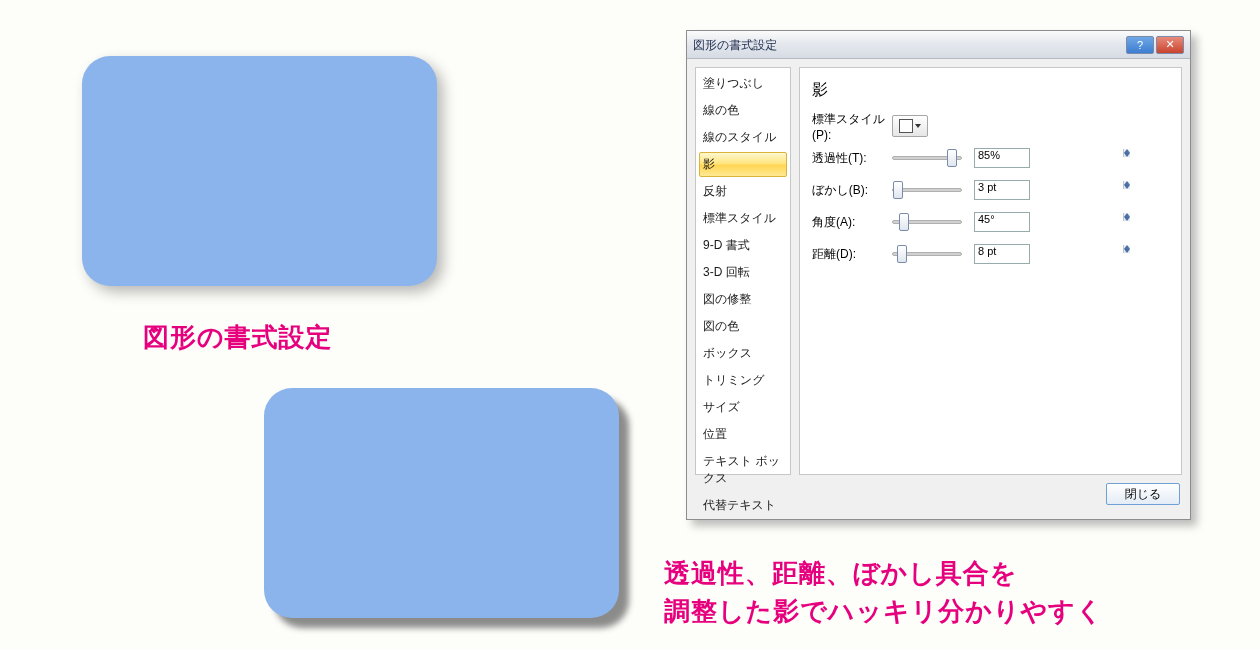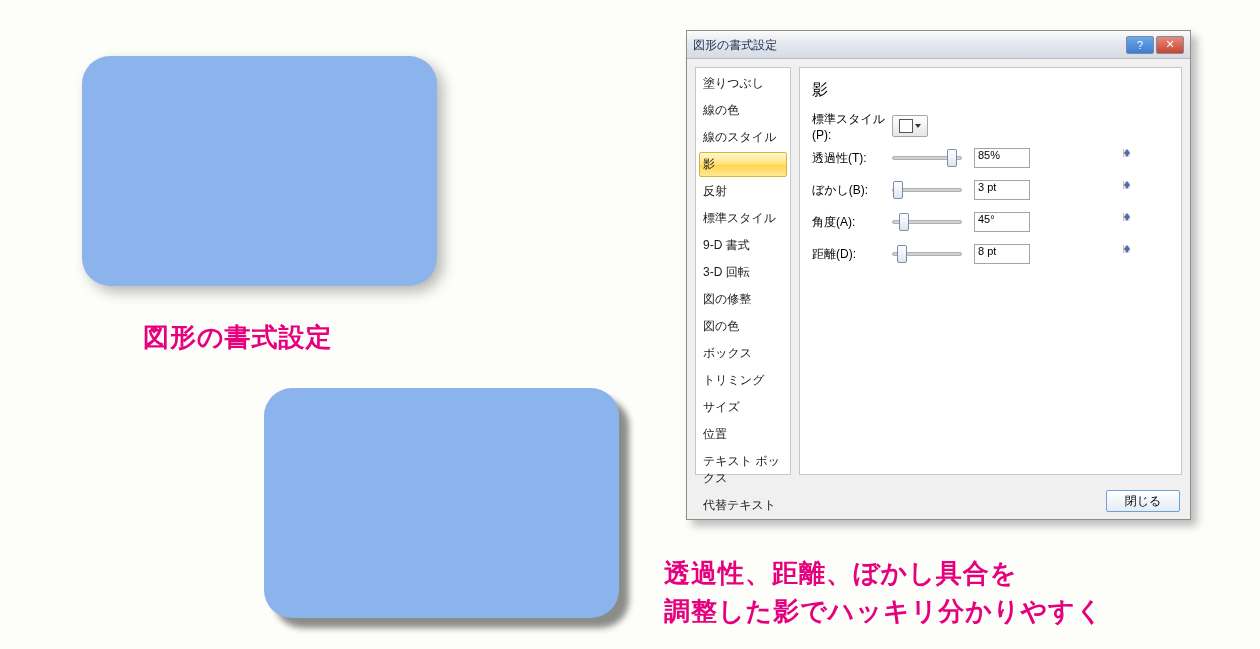--- a/index.html
+++ b/index.html
@@ -158,21 +158,21 @@
     font-family: inherit; background: transparent;
   }
   .spin .spin-btns { width: 14px; display: flex; flex-direction: column; border-left: 1px solid #c3c3c3; }
   .spin .sp { flex: 1; background: linear-gradient(#f4f6fb,#dbe3ef); display:flex; align-items:center; justify-content:center; cursor:pointer; }
   .spin .sp .t { width:0; height:0; border-left:3px solid transparent; border-right:3px solid transparent; }
   .spin .sp.up .t { border-bottom: 4px solid #4a6fa5; }
   .spin .sp.dn .t { border-top: 4px solid #4a6fa5; }
 
   .dialog-footer {
     position: absolute; left: 0; right: 0; bottom: 0; height: 36px;
-    display: flex; justify-content: flex-end; align-items: center;
+    display: flex; justify-content: flex-end; 
     padding: 0 10px;
   }
   .footer-btn {
     width: 74px; height: 22px;
     border: 1px solid #6fa0d6; border-radius: 2px;
     background: linear-gradient(#fff,#e4ecf6);
     font-size: 12px; cursor: pointer;
     display: flex; align-items: center; justify-content: center;
   }
 </style>

